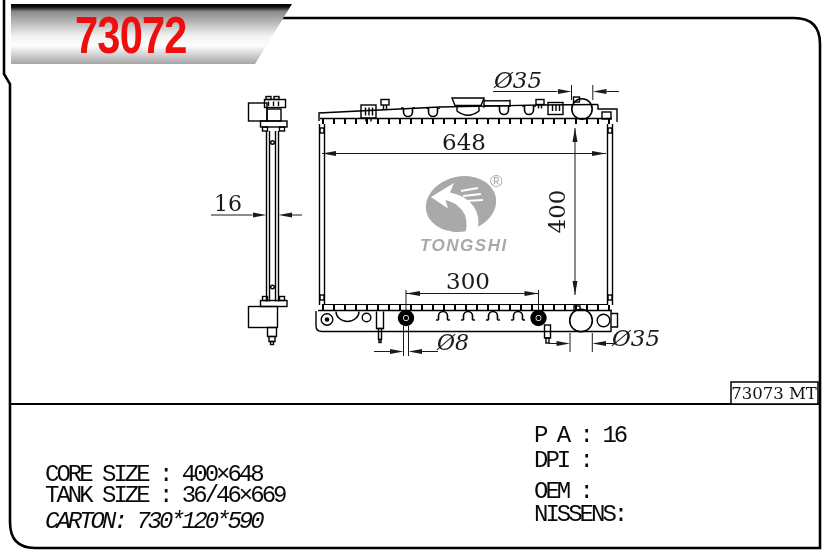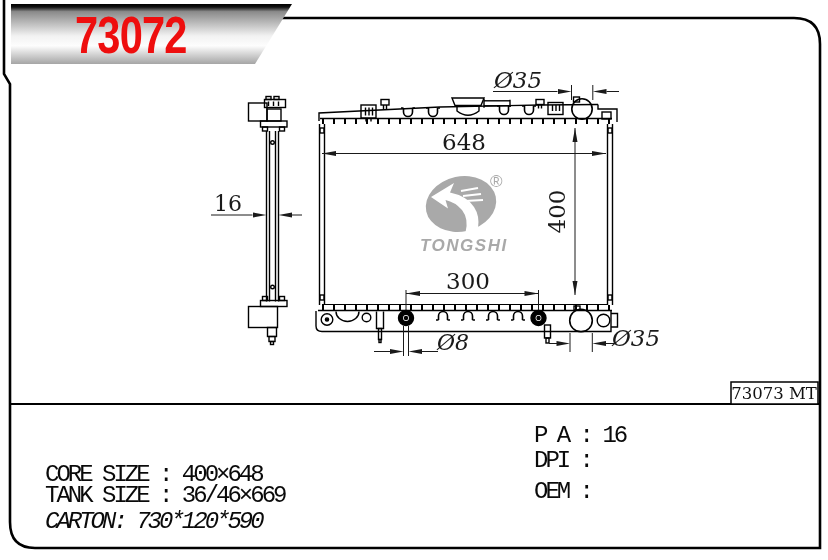--- a/index.html
+++ b/index.html
@@ -231,14 +231,15 @@
   <span>73072</span>
 </div>
 
 <div class="spec" style="left:45px;top:455px;margin-top:8px;">CORE SIZE : 400×648</div>
 <div class="spec" style="left:45px;top:484px;font-family:Liberation Mono, monospace;">TANK SIZE : 36/46×669</div>
 <div class="spec" style="left:45px;top:510px;font-style:italic;">CARTON: 730*120*590</div>
 
 <div class="spec" style="left:534px;top:424px;">P A : 16</div>
 <div class="spec" style="left:534px;top:449px;">DPI :</div>
 <div class="spec" style="left:534px;top:480px;text-align:center;">OEM :</div>
+<div class="spec" style="left:534px;top:503px;">NISSENS:</div>
 
 </div>
 
 </body></html>

